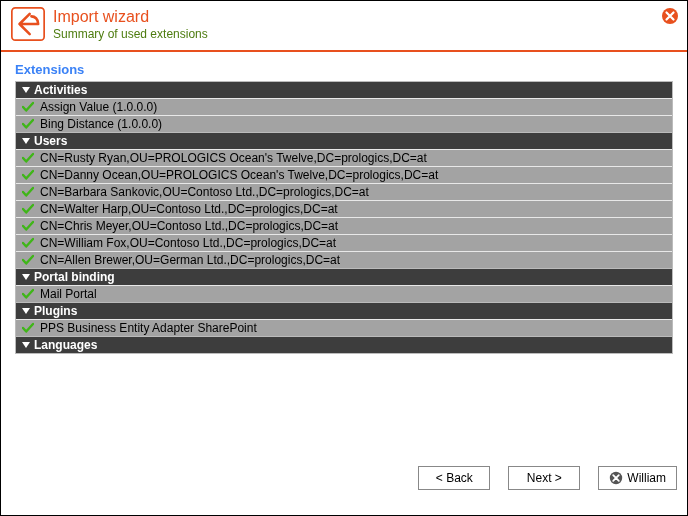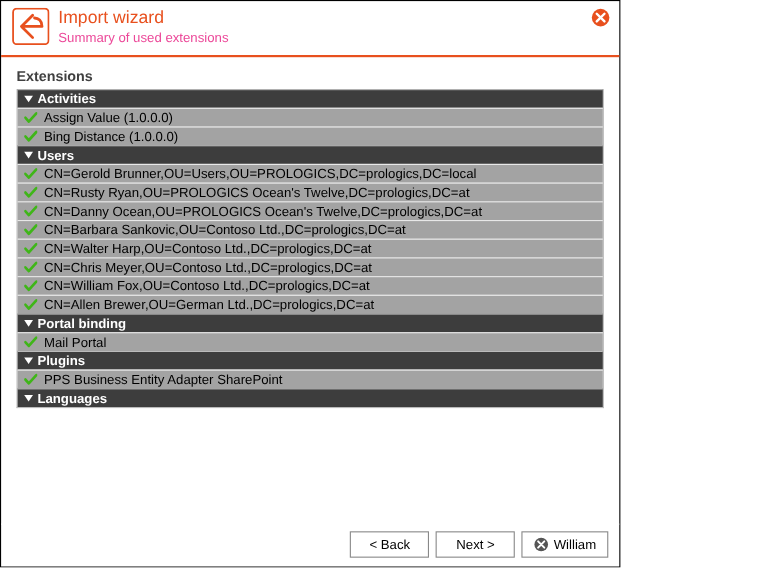--- a/index.html
+++ b/index.html
@@ -1,32 +1,32 @@
 <!DOCTYPE html>
 <html><head>
 <meta charset="utf-8">
 <style>
   * { box-sizing: border-box; margin: 0; padding: 0; }
   html, body { width: 688px; height: 516px; font-family: "Segoe UI", Arial, sans-serif; background: #fff; }
-  .window { width: 564px; height: 516px; border: 1px solid #000; display: flex; flex-direction: column; position: relative; }
+  .window { width: 688px; height: 516px; border: 1px solid #000; display: flex; flex-direction: column; position: relative; }
   .header { display: flex; align-items: flex-start; padding: 6px 10px 8px 10px; border-bottom: 2px solid #e8501e; position: relative; }
   .header-icon { width: 34px; height: 34px; margin-right: 8px; flex-shrink: 0; }
   .header-text { display: flex; flex-direction: column; }
   .title { color: #e8501e; font-size: 16px; font-weight: 400; line-height: 1.2; }
-  .subtitle { color: #ec4899; font-size: 12px; line-height: 1.2; margin-top: 1px; }
+  .subtitle { color: #4d7c0f; font-size: 12px; line-height: 1.2; margin-top: 1px; }
   .close { position: absolute; right: 8px; top: 6px; width: 18px; height: 18px; cursor: pointer; }
   .content { flex: 1; padding: 10px 14px 6px 14px; overflow: auto; }
-  .section-title { font-weight: 700; font-size: 13px; color: #404040; margin-bottom: 4px; }
+  .section-title { font-weight: 700; font-size: 13px; color: #3b82f6; margin-bottom: 4px; }
   .group-container { border: 1px solid #bbb; border-top: none; text-align: right; }
   .group-header { background: #3d3d3d; color: #fff; font-size: 12px; font-weight: 700; padding: 1px 6px; display: flex; align-items: center; border-top: 1px solid #bbb; }
   .tri { width: 0; height: 0; border-left: 4px solid transparent; border-right: 4px solid transparent; border-top: 6px solid #fff; margin-right: 4px; }
   .item-row { display: flex; align-items: center; padding: 1px 6px; font-size: 12px; color: #000; background: #a3a3a3; border-top: 1px solid #e8e8e8; }
   .item-row:first-of-type { border-top: none; }
   .check { width: 12px; height: 12px; margin-right: 6px; flex-shrink: 0; }
-  .footer { display: flex; justify-content: flex-end; align-items: center; padding: 6px 10px 8px 10px; gap: 6px; border-top: 1px solid #fff; }
+  .footer { display: flex; justify-content: flex-end; align-items: center; padding: 6px 10px 25px 10px; gap: 18px; border-top: 1px solid #fff; }
   .btn { min-width: 72px; height: 24px; border: 1px solid #888; background: #fff; font-size: 12px; cursor: pointer; display: inline-flex; align-items: center; justify-content: center; gap: 4px; padding: 0 10px; }
   .cancel-icon { width: 14px; height: 14px; }
 </style>
 </head>
 <body>
 
 <div class="window">
   <div class="header">
     <span class="header-icon">
       <svg viewBox="0 0 40 40" width="34" height="34">
@@ -61,26 +61,20 @@
         </div>
         <div class="item-row">
           <span class="check"><svg viewBox="0 0 12 12" width="12" height="12">
               <path d="M1 6 L4.2 9.5 L11 2" fill="none" stroke="#3fb618" stroke-width="2.4" stroke-linecap="round" stroke-linejoin="round"></path>
             </svg></span>
           <span>Bing Distance (1.0.0.0)</span>
         </div>
         <div class="group-header">
           <span class="tri"></span>
           <span>Users</span>
-        </div>
-        <div class="item-row">
-          <span class="check"><svg viewBox="0 0 12 12" width="12" height="12">
-              <path d="M1 6 L4.2 9.5 L11 2" fill="none" stroke="#3fb618" stroke-width="2.4" stroke-linecap="round" stroke-linejoin="round"></path>
-            </svg></span>
-          <span>CN=Gerold Brunner,OU=Users,OU=PROLOGICS,DC=prologics,DC=local</span>
         </div>
         <div class="item-row">
           <span class="check"><svg viewBox="0 0 12 12" width="12" height="12">
               <path d="M1 6 L4.2 9.5 L11 2" fill="none" stroke="#3fb618" stroke-width="2.4" stroke-linecap="round" stroke-linejoin="round"></path>
             </svg></span>
           <span>CN=Rusty Ryan,OU=PROLOGICS Ocean's Twelve,DC=prologics,DC=at</span>
         </div>
         <div class="item-row">
           <span class="check"><svg viewBox="0 0 12 12" width="12" height="12">
               <path d="M1 6 L4.2 9.5 L11 2" fill="none" stroke="#3fb618" stroke-width="2.4" stroke-linecap="round" stroke-linejoin="round"></path>

